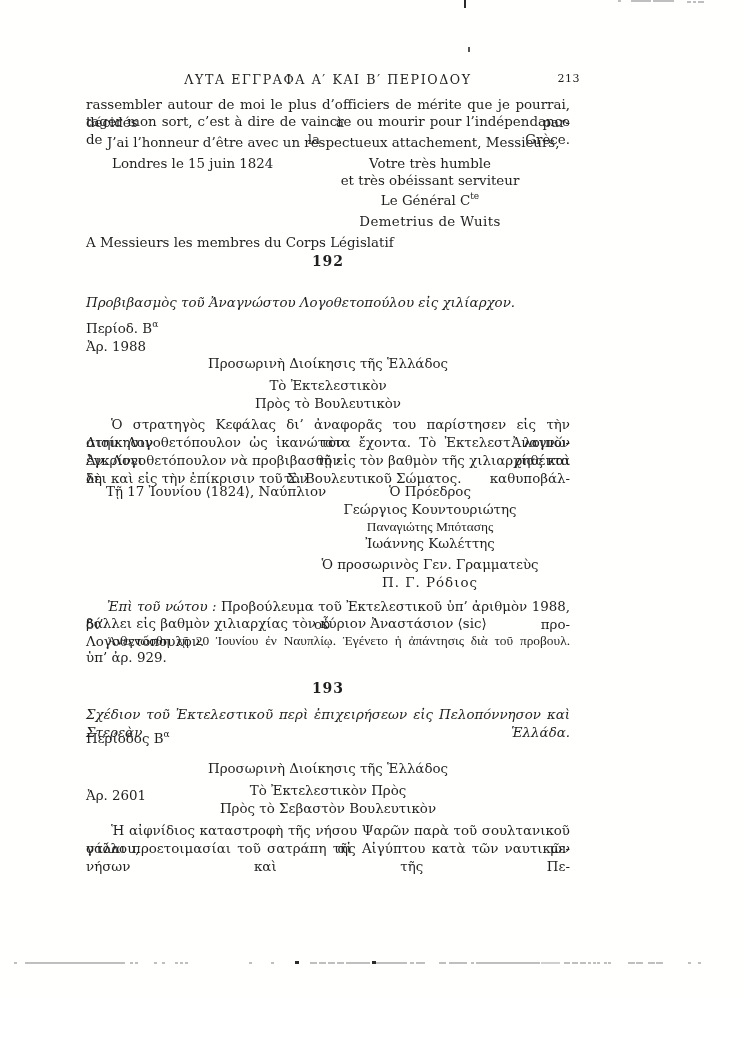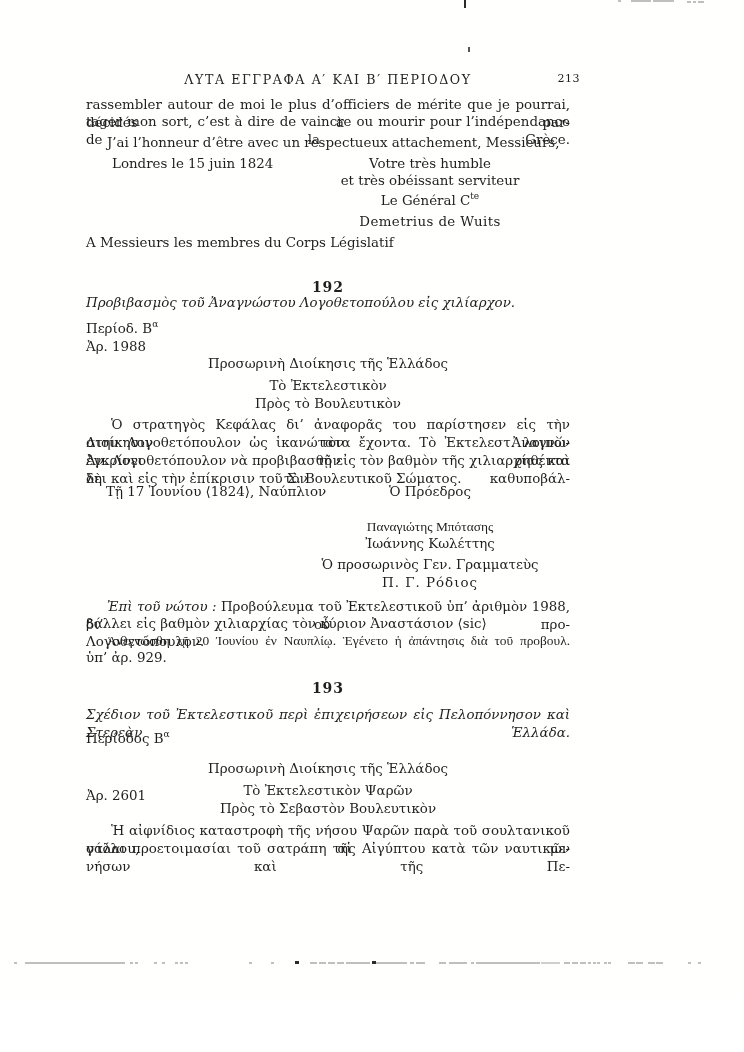--- a/index.html
+++ b/index.html
@@ -49,54 +49,55 @@
   <div class="abs col indent1" style="top:134px;">J’ai l’honneur d’être avec un respectueux attachement, Messieurs,</div>
   <div class="abs" style="left:112px;top:155px;">Londres le 15 juin 1824</div>
   <div class="abs right-block" style="top:155px;">Votre très humble</div>
   <div class="abs right-block" style="top:172px;">et très obéissant serviteur</div>
   <div class="abs right-block" style="top:192px;">
     <span>Le Général C</span><sup class="sm">te</sup>
   </div>
   <div class="abs right-block" style="top:213px;letter-spacing:0.4px;">Demetrius de Wuits</div>
   <div class="abs col" style="top:234px;">A Messieurs les membres du Corps Législatif</div>
 
-  <div class="abs col center bold docnum" style="top:278px;">192</div>
+  <div class="abs col center bold docnum" style="top:252px;">192</div>
   <div class="abs col italic" style="top:294px;">Προβιβασμὸς τοῦ Ἀναγνώστου Λογοθετοπούλου εἰς χιλίαρχον.</div>
   <div class="abs col" style="top:320px;">
     <span>Περίοδ. Β</span><sup class="sm">α</sup>
   </div>
   <div class="abs col" style="top:338px;">Ἀρ. 1988</div>
   <div class="abs col center" style="top:355px;">Προσωρινὴ Διοίκησις τῆς Ἑλλάδος</div>
   <div class="abs col center" style="top:377px;">Τὸ Ἐκτελεστικὸν</div>
   <div class="abs col center" style="top:395px;">Πρὸς τὸ Βουλευτικὸν</div>
   <div class="abs col jline indent2" style="top:416px;">Ὁ στρατηγὸς Κεφάλας δι’ ἀναφορᾶς του παρίστησεν εἰς τὴν Διοίκησιν τὸν Ἀναγνώ-</div>
   <div class="abs col jline" style="top:434px;">στην Λογοθετόπουλον ὡς ἱκανώτατα ἔχοντα. Τὸ Ἐκτελεστ. λοιπὸν ἐγκρίνει τὸν ρηθέντα</div>
   <div class="abs col jline" style="top:452px;">Ἀν. Λογοθετόπουλον νὰ προβιβασθῇ εἰς τὸν βαθμὸν τῆς χιλιαρχίας καὶ δὴ τὸν καθυποβάλ-</div>
   <div class="abs col" style="top:470px;">λει καὶ εἰς τὴν ἐπίκρισιν τοῦ Σ. Βουλευτικοῦ Σώματος.</div>
   <div class="abs" style="left:106px;top:483px;">Τῇ 17 Ἰουνίου ⟨1824⟩, Ναύπλιον</div>
   <div class="abs right-block" style="top:483px;">Ὁ Πρόεδρος</div>
+  <div class="abs right-block" style="top:501px;">Γεώργιος Κουντουριώτης</div>
   <div class="abs right-block" style="top:518px;font-family:Liberation Serif, serif;">Παναγιώτης Μπότασης</div>
   <div class="abs right-block" style="top:535px;">Ἰωάννης Κωλέττης</div>
   <div class="abs right-block" style="top:556px;">Ὁ προσωρινὸς Γεν. Γραμματεὺς</div>
   <div class="abs right-block" style="top:574px;letter-spacing:1px;">Π. Γ. Ρόδιος</div>
   <div class="abs col jline indent1" style="top:598px;">
     <span class="italic">Ἐπὶ τοῦ νώτου :</span><span> Προβούλευμα τοῦ Ἐκτελεστικοῦ ὑπ’ ἀριθμὸν 1988, δι’ οὗ προ-</span>
   </div>
   <div class="abs col" style="top:615px;">βάλλει εἰς βαθμὸν χιλιαρχίας τὸν κύριον Ἀναστάσιον ⟨sic⟩ Λογοθετόπουλον.</div>
   <div class="abs col jline indent1" style="top:632px;font-family:Liberation Serif, serif;">Ἀνεγνώσθη τῇ 20 Ἰουνίου ἐν Ναυπλίῳ. Ἐγένετο ἡ ἀπάντησις διὰ τοῦ προβουλ.</div>
   <div class="abs col" style="top:649px;">ὑπ’ ἀρ. 929.</div>
 
   <div class="abs col center bold docnum" style="top:679px;">193</div>
   <div class="abs col italic jline" style="top:706px;">Σχέδιον τοῦ Ἐκτελεστικοῦ περὶ ἐπιχειρήσεων εἰς Πελοπόννησον καὶ Στερεὰν Ἑλλάδα.</div>
   <div class="abs col" style="top:730px;">
     <span>Περίοδος Β</span><sup class="sm">α</sup>
   </div>
   <div class="abs col" style="top:747px;margin-top:40px;">Ἀρ. 2601</div>
   <div class="abs col center" style="top:760px;">Προσωρινὴ Διοίκησις τῆς Ἑλλάδος</div>
-  <div class="abs col center" style="top:782px;">Τὸ Ἐκτελεστικὸν Ψαρῶν</div>
+  <div class="abs col center" style="top:782px;">Τὸ Ἐκτελεστικὸν Πρὸς</div>
   <div class="abs col center" style="top:800px;">Πρὸς τὸ Σεβαστὸν Βουλευτικὸν</div>
   <div class="abs col jline indent2" style="top:822px;">Ἡ αἰφνίδιος καταστροφὴ τῆς νήσου Ψαρῶν παρὰ τοῦ σουλτανικοῦ στόλου, αἱ με-</div>
   <div class="abs col jline" style="top:840px;">γάλαι προετοιμασίαι τοῦ σατράπη τῆς Αἰγύπτου κατὰ τῶν ναυτικῶν νήσων καὶ τῆς Πε-</div>
 
   <div>
     <div class="seg" style="left:14px;top:962px;width:3px;"></div>
     <div class="seg" style="left:25px;top:962px;width:100px;"></div>
     <div class="seg" style="left:130px;top:962px;width:3px;"></div>
     <div class="seg" style="left:135px;top:962px;width:3px;"></div>
     <div class="seg" style="left:154px;top:962px;width:3px;"></div>

